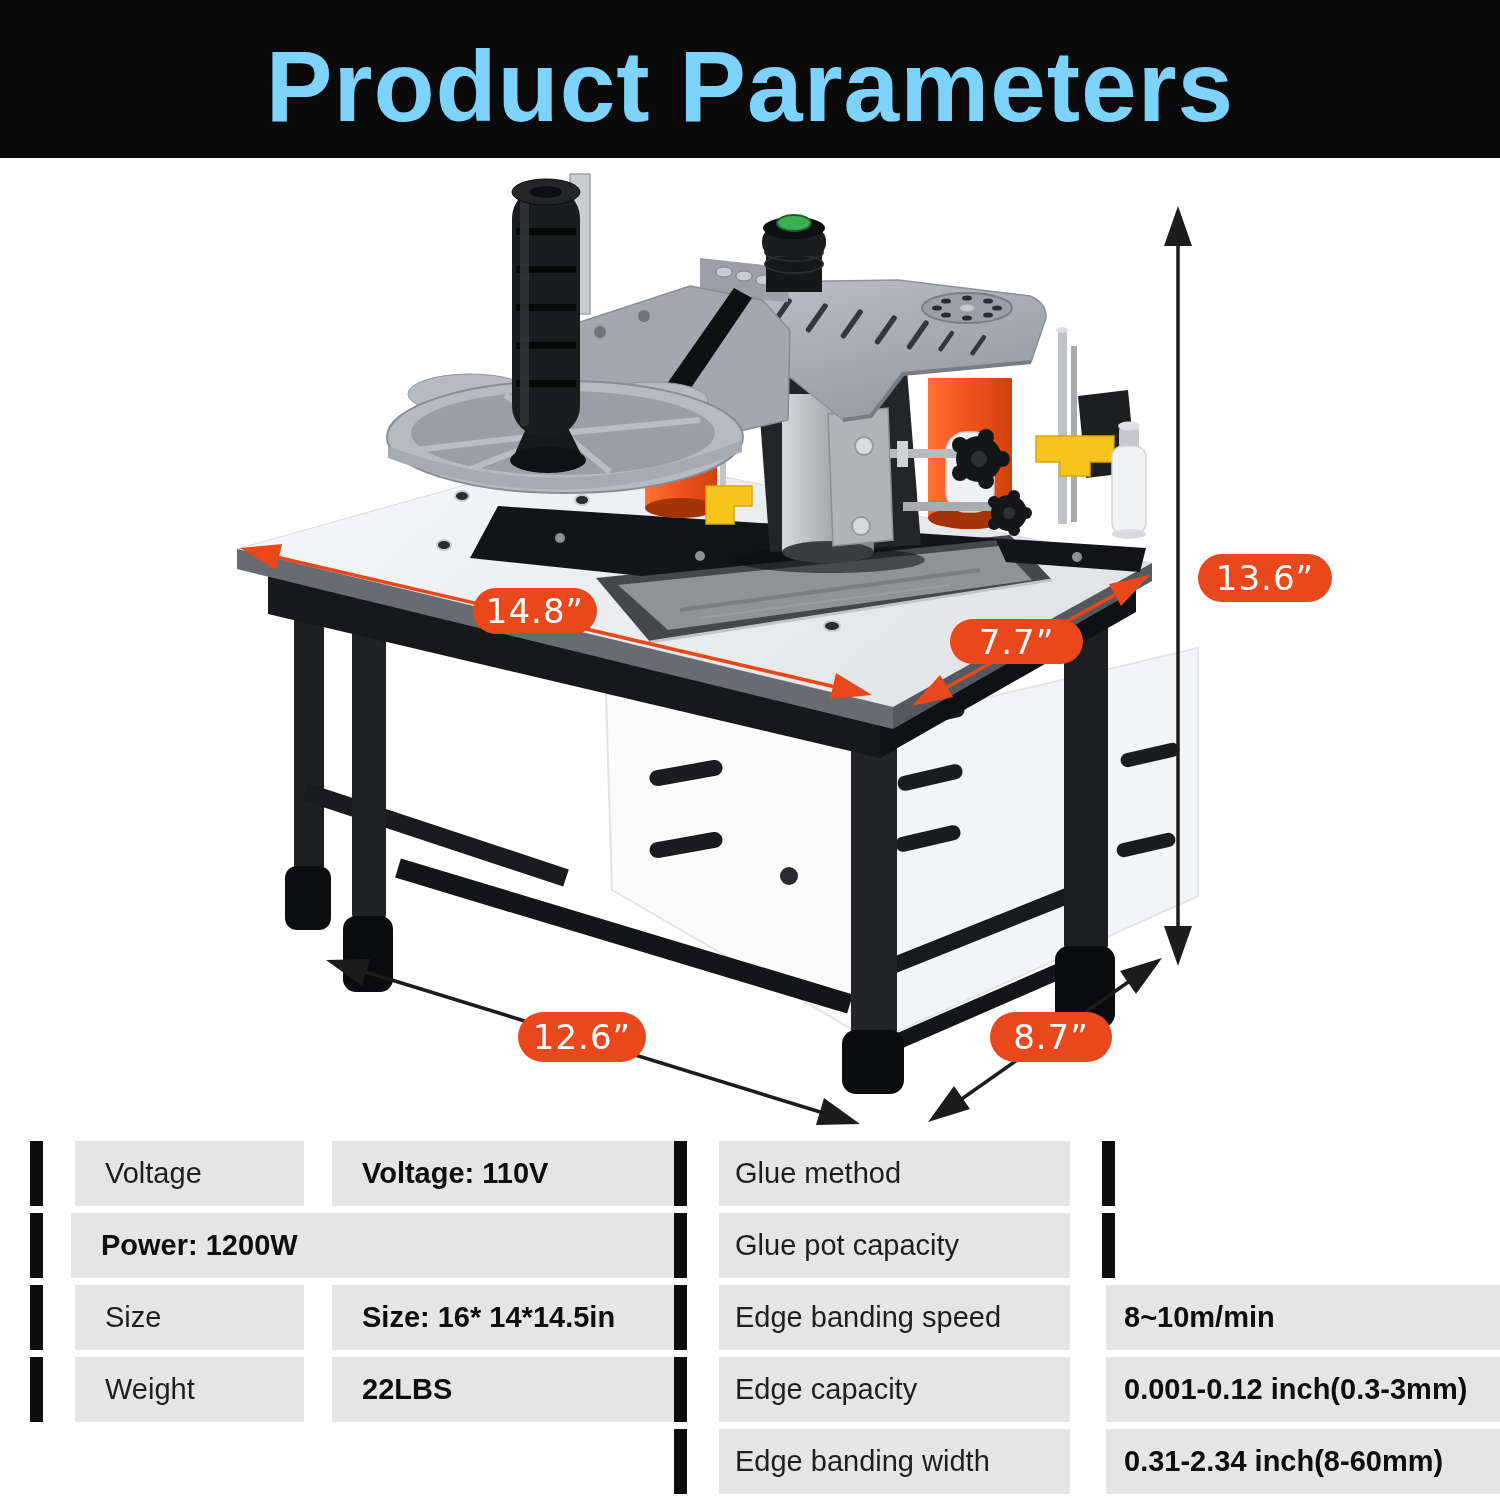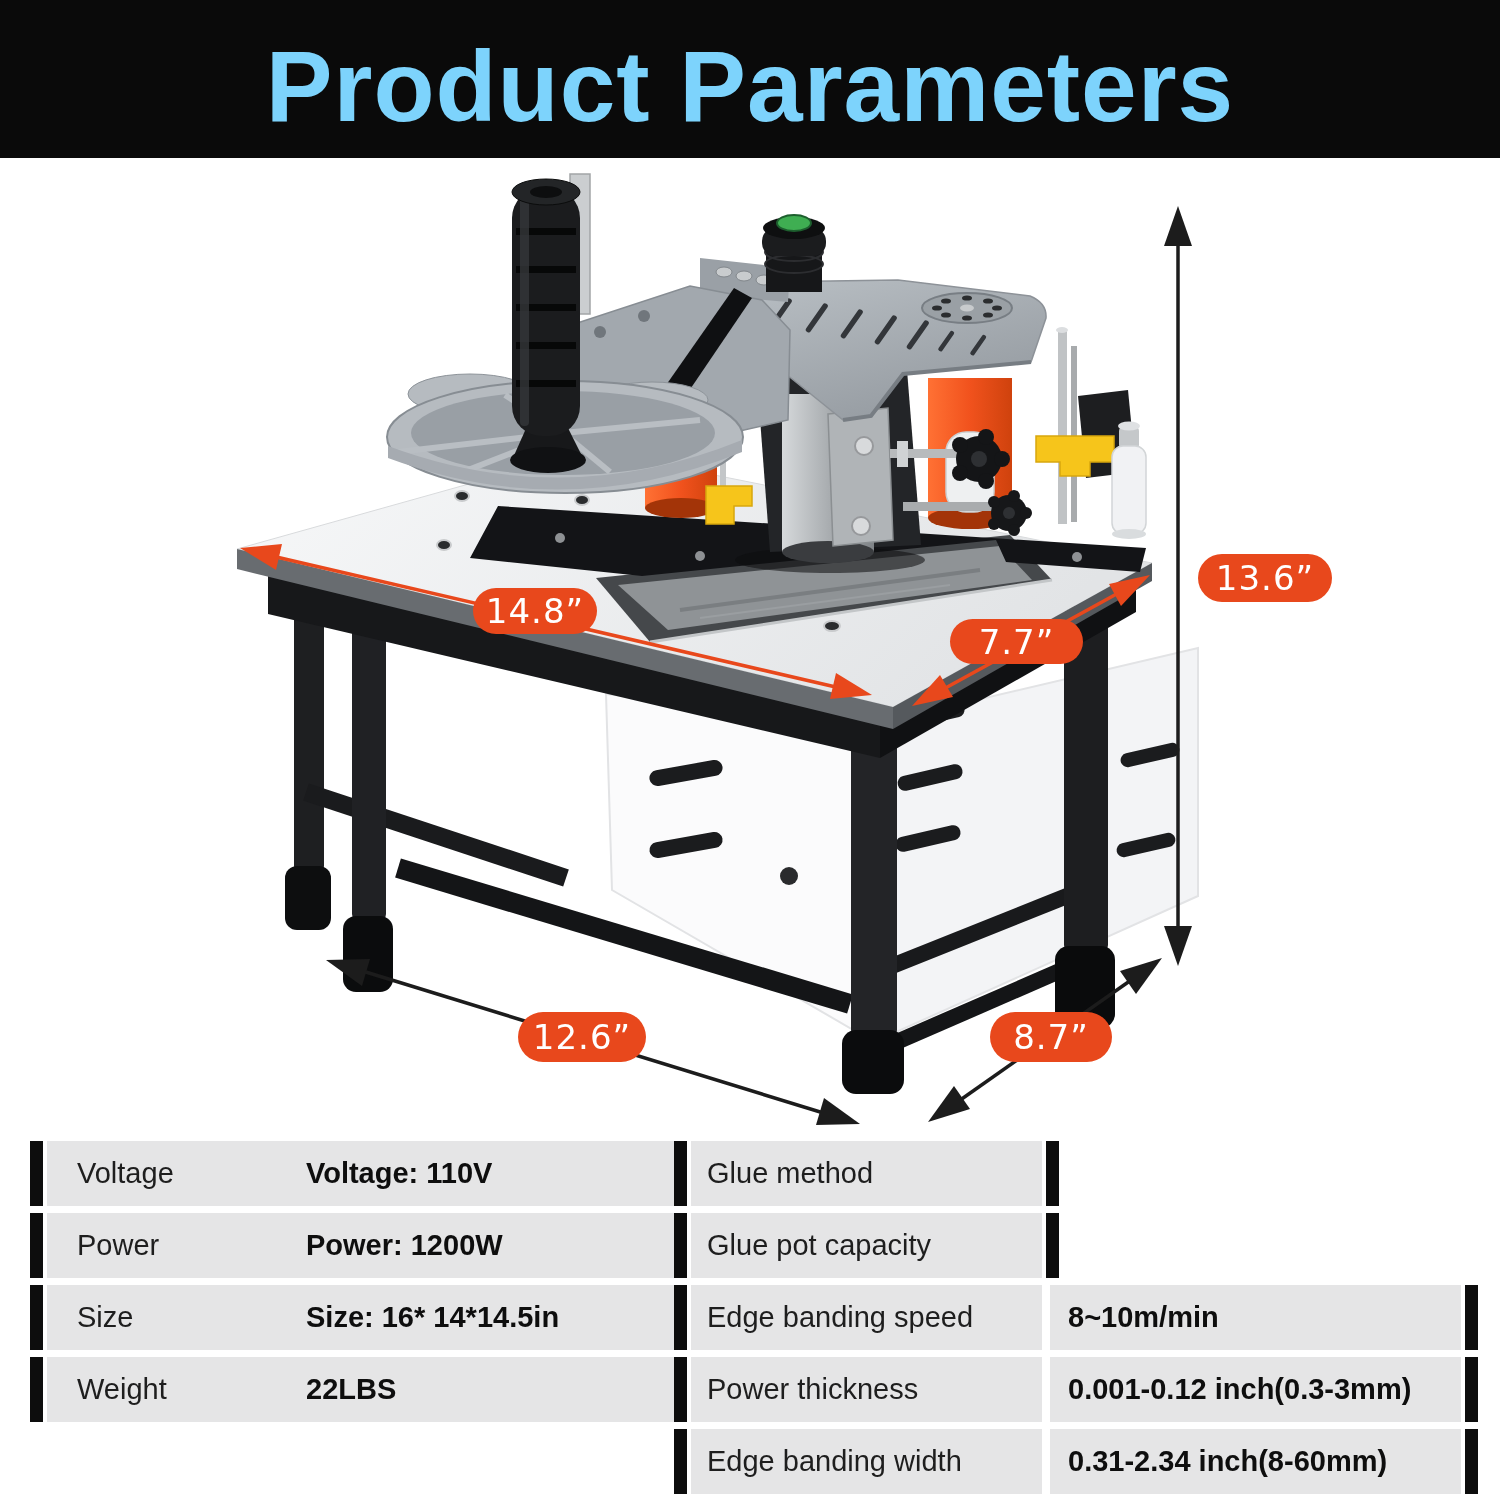--- a/index.html
+++ b/index.html
@@ -18,21 +18,21 @@
   .dim-badge { position:absolute; background:#e8481c; color:#ffffff;
                display:flex; align-items:center; justify-content:center;
                font-family:"DejaVu Sans","Liberation Sans",sans-serif;
                font-size:34px; letter-spacing:1px; border-radius:26px; }
 
   
   .spec-table { position:absolute; left:30px; top:1141px; width:1448px; display:flex; }
   .spec-group { display:flex; flex-direction:column; row-gap:7px; }
   .spec-group.left  { width:644px; }
   .spec-group.right { width:804px; }
-  .spec-row { display:flex; height:65px; }
+  .spec-row { display:flex; height:65px;gap:28px; }
   .bar { width:13px; background:#0d0d0d; flex:none; }
   .cell { background:#e5e5e6; display:flex; align-items:center; font-size:29px; color:#1e1e1e; }
   .spec-group.left  .label { width:229px; margin-left:4px; padding-left:30px; flex:none; }
   .spec-group.left  .value { flex:1; padding-left:30px; font-weight:bold; color:#0e0e0e; }
   .spec-group.right .label { width:351px; margin-left:4px; padding-left:16px; flex:none; }
   .spec-group.right .value { width:411px; margin-left:8px; padding-left:18px; font-weight:bold; color:#0e0e0e; flex:none; }
   .spec-group.right .bar.end { margin-left:4px; }
 </style>
 </head>
 <body>
@@ -312,21 +312,20 @@
 
   <div class="spec-table">
     <div class="spec-group left">
       <div class="spec-row">
         <div class="bar"></div>
         <div class="cell label">Voltage</div>
         <div class="cell value">Voltage: 110V</div>
       </div>
       <div class="spec-row">
         <div class="bar"></div>
-        <div class="cell label">Power</div>
         <div class="cell value">Power: 1200W</div>
       </div>
       <div class="spec-row">
         <div class="bar"></div>
         <div class="cell label">Size</div>
         <div class="cell value">Size: 16* 14*14.5in</div>
       </div>
       <div class="spec-row">
         <div class="bar"></div>
         <div class="cell label">Weight</div>
@@ -346,21 +345,21 @@
         <div class="bar end"></div>
       </div>
       <div class="spec-row">
         <div class="bar"></div>
         <div class="cell label">Edge banding speed</div>
         <div class="cell value">8~10m/min</div>
         <div class="bar end"></div>
       </div>
       <div class="spec-row">
         <div class="bar"></div>
-        <div class="cell label">Power thickness</div>
+        <div class="cell label">Edge capacity</div>
         <div class="cell value">0.001-0.12 inch(0.3-3mm)</div>
         <div class="bar end"></div>
       </div>
       <div class="spec-row">
         <div class="bar"></div>
         <div class="cell label">Edge banding width</div>
         <div class="cell value">0.31-2.34 inch(8-60mm)</div>
         <div class="bar end"></div>
       </div>
     </div>

